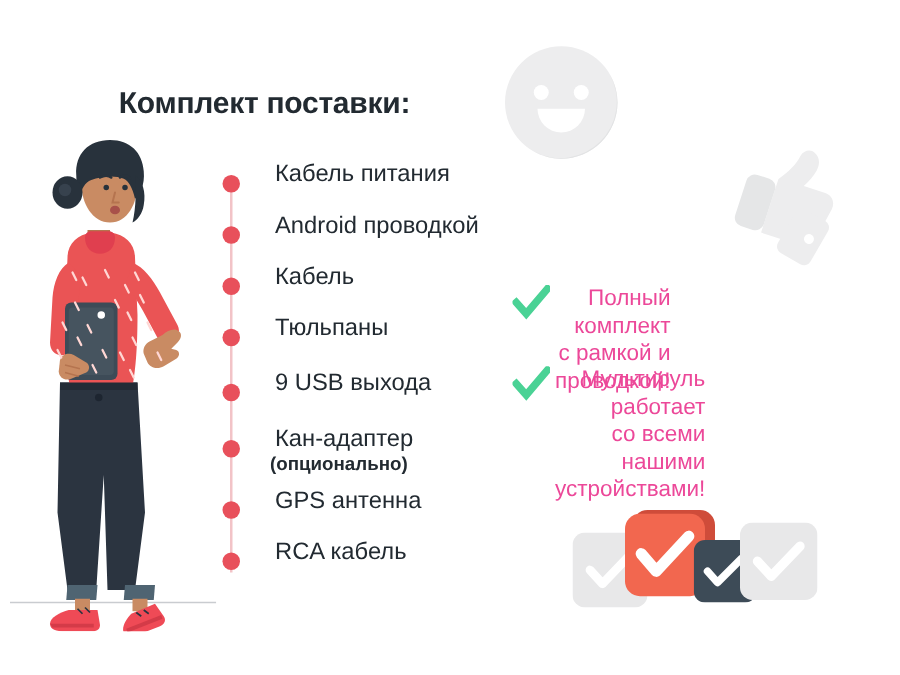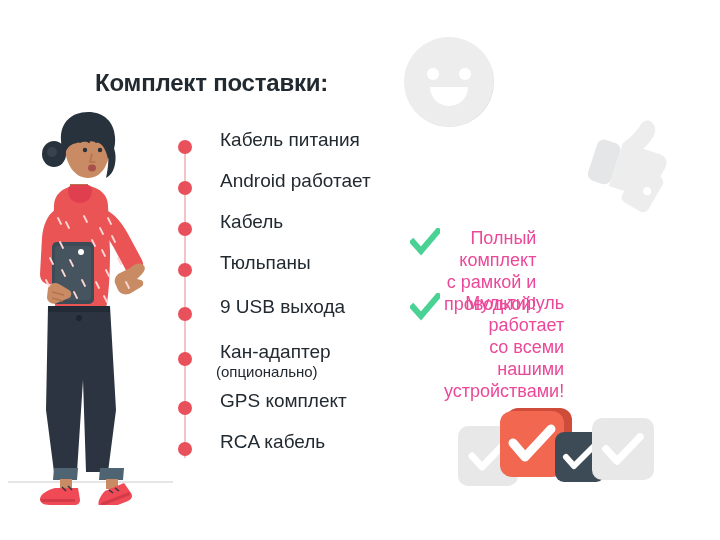--- a/index.html
+++ b/index.html
@@ -43,21 +43,21 @@
     background:#e8505b;
   }
   .item-label {
     position:absolute; left:44px; top:-11px;
     font-size:19px; line-height:1.2;
     color:#222a31; white-space:nowrap;
   }
   .item-sub {
     position:absolute; left:40px; top:11px;
     font-size:15px; line-height:1.2;
-    color:#222a31; white-space:nowrap;
+    color:#222a31; white-space:nowrap;font-weight:bold;
   }
 
   
   .benefit { position:absolute; }
   .check-icon { position:absolute; left:0; top:0; width:30px; height:30px; }
   .benefit-text {
     position:absolute; left:34px; top:0;
     font-size:18px; line-height:1.22;
     font-weight:400;
     color:#ec4899;
@@ -163,21 +163,21 @@
   <div id="supply-list">
     <div id="timeline-line"></div>
 
     <div class="list-item" style="top:10px;">
       <span class="bullet-dot"></span>
       <span class="item-label">Кабель питания</span>
     </div>
 
     <div class="list-item" style="top:51px;">
       <span class="bullet-dot"></span>
-      <span class="item-label">Android работает</span>
+      <span class="item-label">Android проводкой</span>
     </div>
 
     <div class="list-item" style="top:92px;">
       <span class="bullet-dot"></span>
       <span class="item-label">Кабель</span>
     </div>
 
     <div class="list-item" style="top:133px;">
       <span class="bullet-dot"></span>
       <span class="item-label">Тюльпаны</span>
@@ -189,21 +189,21 @@
     </div>
 
     <div class="list-item" style="top:222px;">
       <span class="bullet-dot"></span>
       <span class="item-label">Кан-адаптер</span>
       <span class="item-sub">(опционально)</span>
     </div>
 
     <div class="list-item" style="top:271px;">
       <span class="bullet-dot"></span>
-      <span class="item-label">GPS комплект</span>
+      <span class="item-label">GPS антенна</span>
     </div>
 
     <div class="list-item" style="top:312px;">
       <span class="bullet-dot"></span>
       <span class="item-label">RCA кабель</span>
     </div>
   </div>
 
   <div class="benefit" id="benefit-0">
     <svg class="check-icon" viewBox="0 0 30 30">

